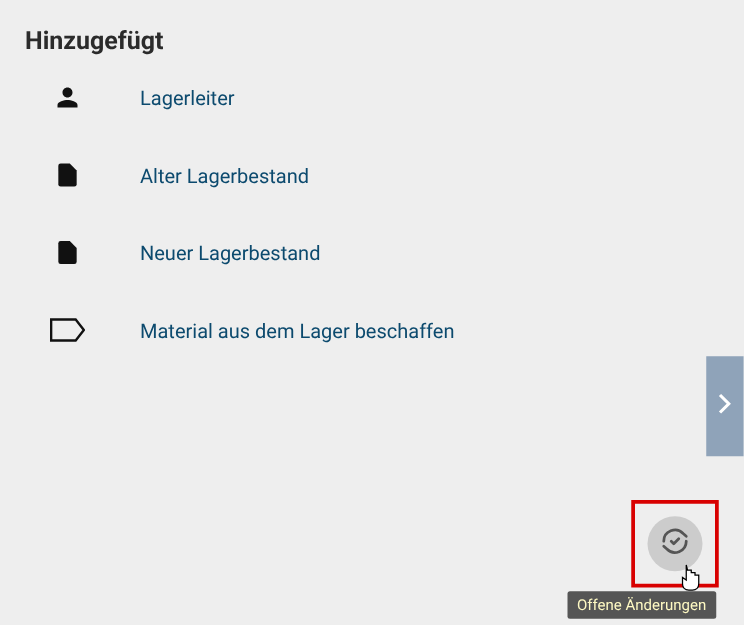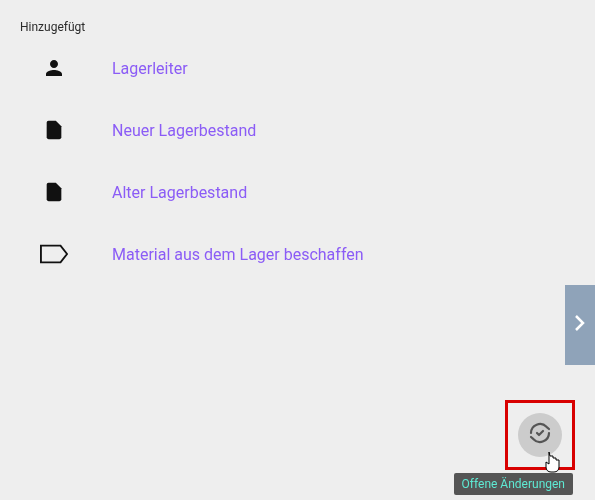--- a/index.html
+++ b/index.html
@@ -11,22 +11,22 @@
       position: relative;
       overflow: hidden;
     }
     .content {
       padding: 20px;
     }
     .section {
       margin-bottom: 34px;
     }
     .section-title {
-      font-size: 12px;
-      font-weight: 400;
+      font-size: 20px;
+      font-weight: 700;
       color: #2b2b2b;
       margin-bottom: 20px;
     }
     .item-row {
       display: flex;
       align-items: center;
       margin-bottom: 34px;
       margin-left: 20px;
     }
     .item-row:last-child {
@@ -36,21 +36,21 @@
       width: 28px;
       height: 28px;
       display: flex;
       align-items: center;
       justify-content: center;
       margin-right: 44px;
       flex-shrink: 0;
     }
     .item-label {
       font-size: 16px;
-      color: #8b5cf6;
+      color: #0c4a6e;
     }
     .sync-button-wrap {
       position: absolute;
       right: 20px;
       bottom: 30px;
       border: 3px solid #d80000;
       padding: 10px;
     }
     .sync-button {
       width: 44px;
@@ -66,21 +66,21 @@
       position: absolute;
       right: 33px;
       bottom: 22px;
       pointer-events: none;
     }
     .tooltip {
       position: absolute;
       right: 22px;
       bottom: 5px;
       background: #555555;
-      color: #5eead4;
+      color: #fef9c3;
       font-size: 12px;
       padding: 4px 8px;
       border-radius: 2px;
       white-space: nowrap;
     }
     .side-next {
       position: absolute;
       right: 0;
       top: 285px;
       width: 30px;
@@ -109,29 +109,29 @@
     </div>
   </div>
 
   <div class="section">
     <div class="item-row">
       <span class="item-icon">
         <svg width="22" height="24" viewBox="0 0 24 24" fill="#111">
             <path d="M6 2h8l6 6v12a2 2 0 0 1-2 2H6a2 2 0 0 1-2-2V4a2 2 0 0 1 2-2z"></path>
           </svg>
       </span>
-      <span class="item-label">Neuer Lagerbestand</span>
+      <span class="item-label">Alter Lagerbestand</span>
     </div>
     <div class="item-row">
       <span class="item-icon">
         <svg width="22" height="24" viewBox="0 0 24 24" fill="#111">
             <path d="M6 2h8l6 6v12a2 2 0 0 1-2 2H6a2 2 0 0 1-2-2V4a2 2 0 0 1 2-2z"></path>
           </svg>
       </span>
-      <span class="item-label">Alter Lagerbestand</span>
+      <span class="item-label">Neuer Lagerbestand</span>
     </div>
   </div>
 
   <div class="section">
     <div class="item-row">
       <span class="item-icon">
         <svg width="30" height="20" viewBox="0 0 30 20" fill="none" stroke="#111" stroke-width="2">
             <path d="M1 1 H22 L29 10 L22 19 H1 Z"></path>
           </svg>
       </span>

